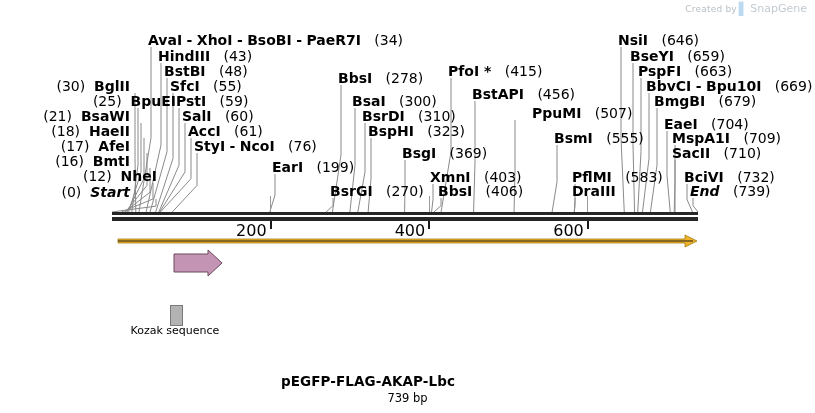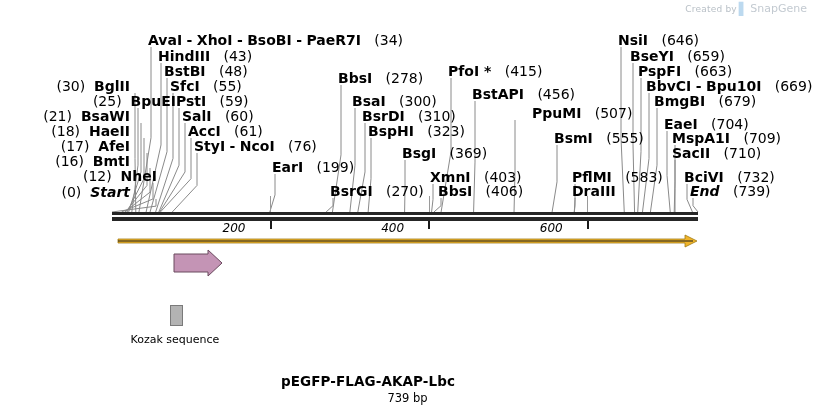--- a/index.html
+++ b/index.html
@@ -39,23 +39,23 @@
   
   svg.lines{position:absolute;left:0;top:0;width:815px;height:413px;pointer-events:none;}
 
   
   .backbone{
     position:absolute;
     background:#262626;
   }
   .rtick{position:absolute;background:#1a1a1a;width:2px;}
   .rlabel{
-    position:absolute;font-size:12px;color:#000;
-    font-family:"DejaVu Sans","Liberation Sans",sans-serif;
-    font-style:italic;
+    position:absolute;font-size:16px;color:#000;
+    font-family:"DejaVu Sans","Liberation Sans",sans-serif;
+    text-align:right;
   }
 
   
   .feat-label{
     position:absolute;font-size:11px;color:#000;text-align:center;
     font-family:"DejaVu Sans","Liberation Sans",sans-serif;white-space:nowrap;
   }
   .kozak-box{position:absolute;background:#b3b3b3;border:1px solid #7a7a7a;}
 
   
@@ -193,18 +193,18 @@
       </g>
     </svg>
 
   <svg class="lines" id="flag-svg" viewBox="0 0 815 413">
       <path d="M 174 254 L 208 254 L 208 250
                        L 222 263 L 208 276 L 208 272
                        L 174 272 Z" fill="#c494b5" stroke="#6b4a5f" stroke-width="1" stroke-linejoin="miter"></path>
     </svg>
 
   <div class="kozak-box" style="left:170px;top:305px;width:11px;height:19px;"></div>
-  <div class="feat-label" style="left:95px;top:324px;width:160px;margin-top:9px;">Kozak sequence</div>
+  <div class="feat-label" style="left:95px;top:324px;width:160px;">Kozak sequence</div>
 
   <div class="title" style="left:0;top:373px;">pEGFP-FLAG-AKAP-Lbc</div>
   <div class="subtitle" style="left:0;top:391px;">739 bp</div>
 
 </div>
 
 </body></html>

